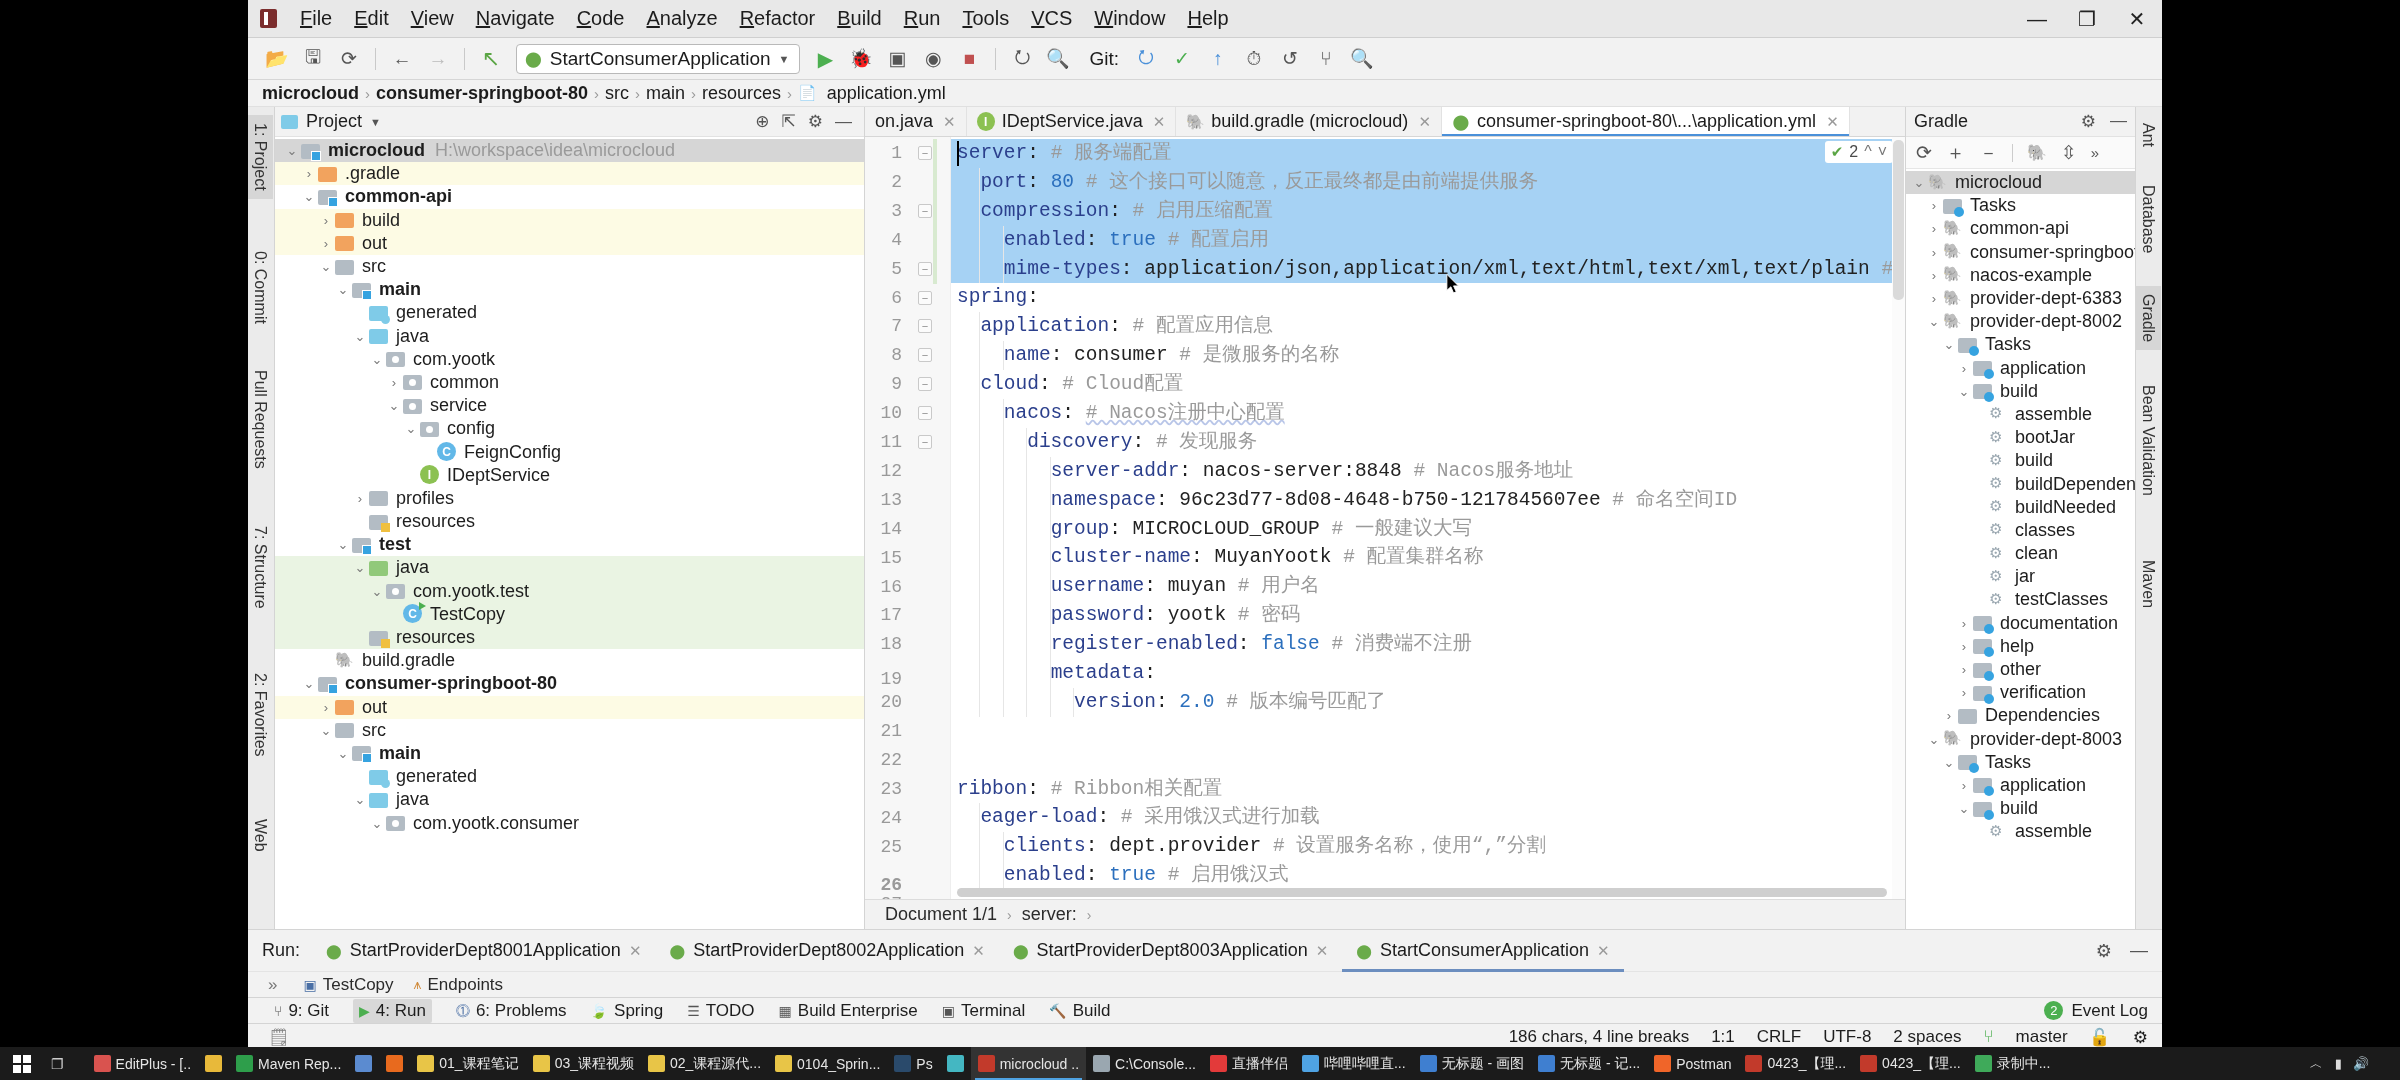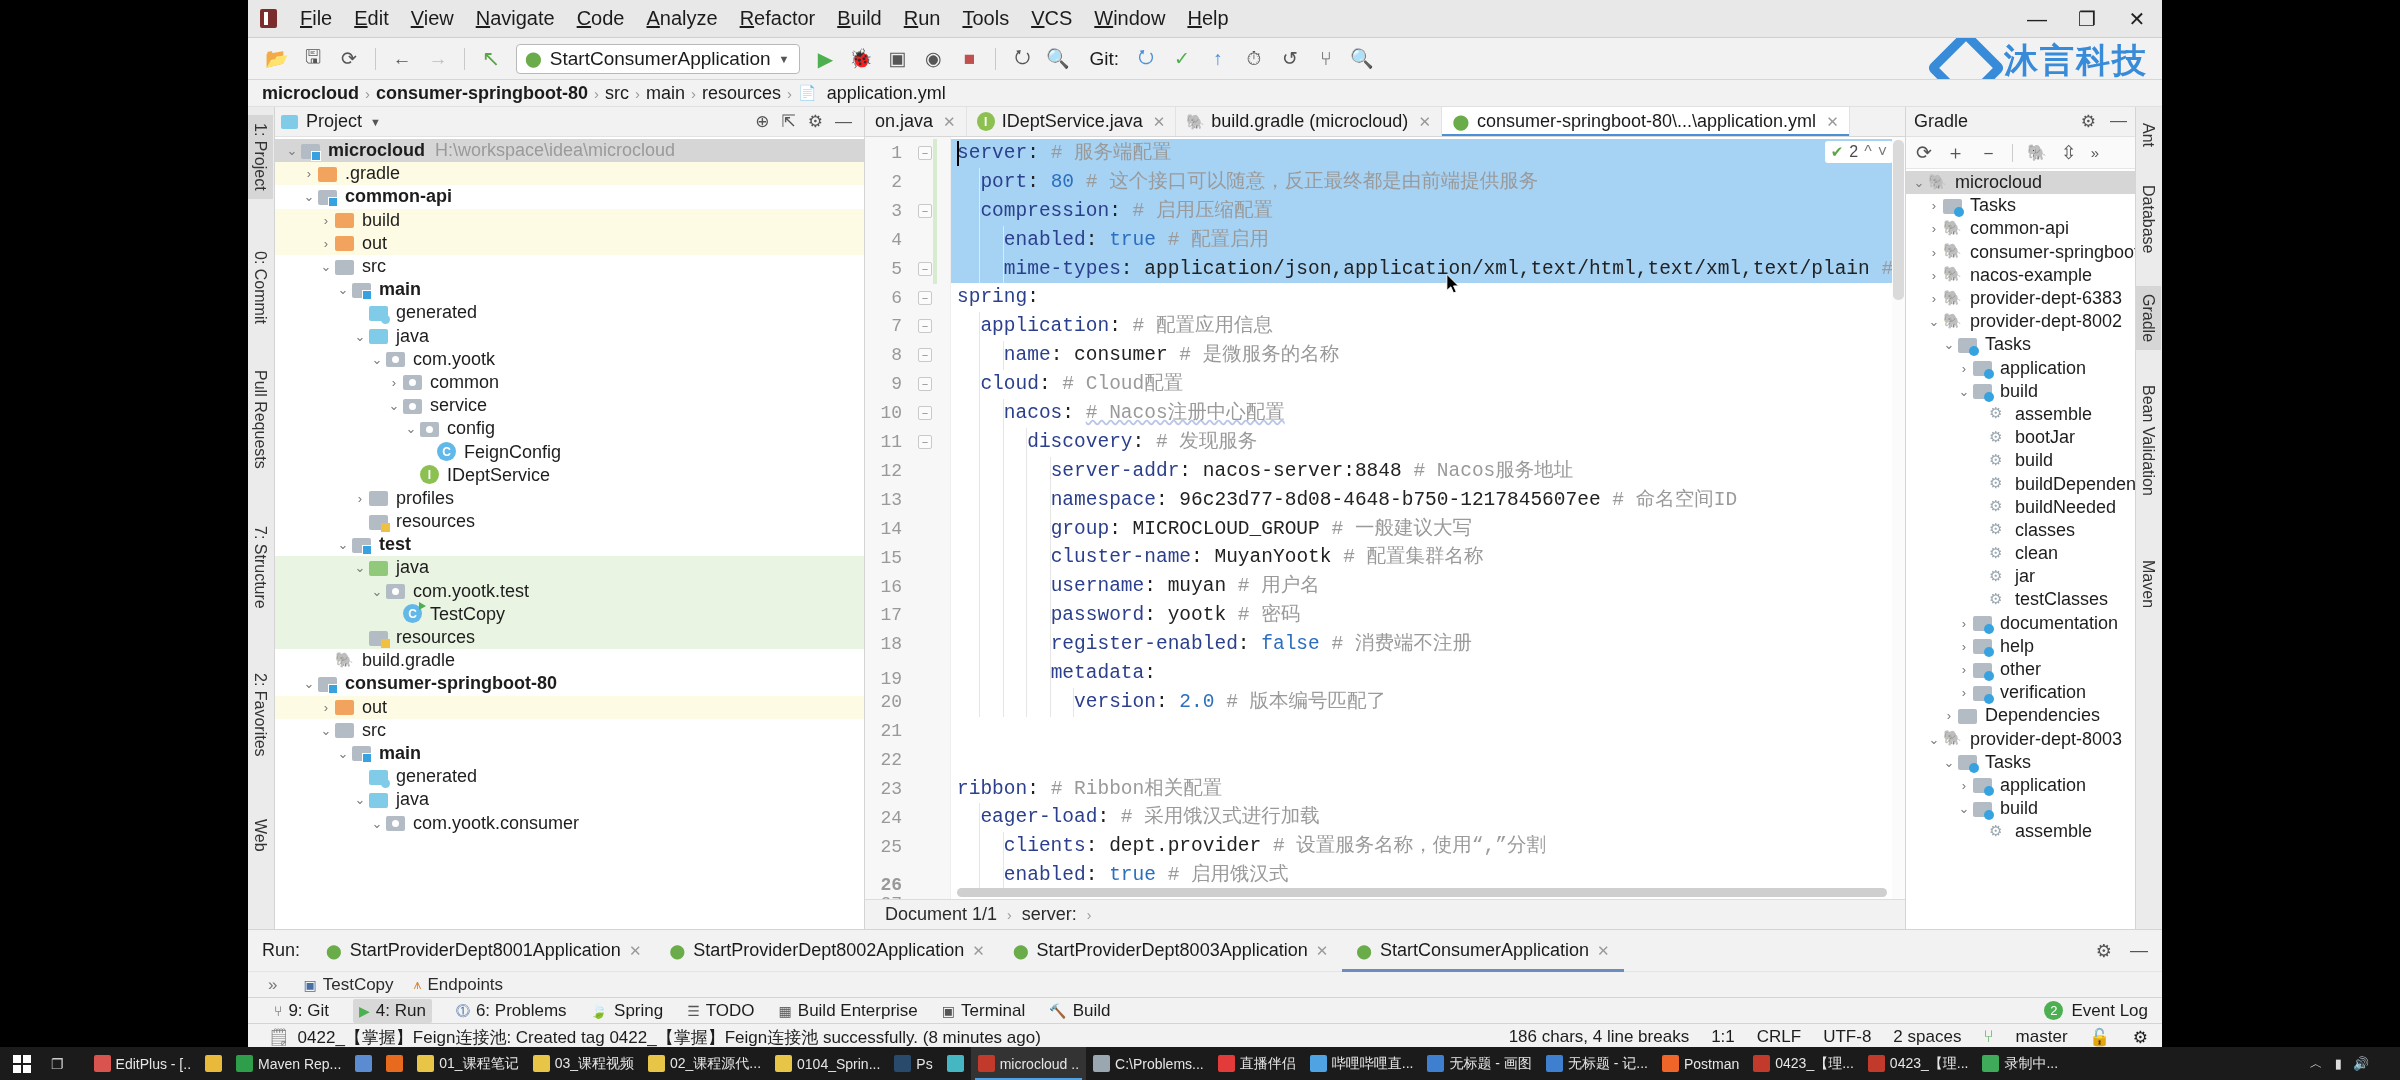--- a/index.html
+++ b/index.html
@@ -251,27 +251,20 @@
       <div class="tbtn">🔍</div>
       <span class="git-label">Git:</span>
       <div class="tbtn" style="color:#4a90d9">⭮</div>
       <div class="tbtn" style="color:#4caf50">✓</div>
       <div class="tbtn" style="color:#4a90d9">↑</div>
       <div class="tbtn">⏱</div>
       <div class="tbtn">↺</div>
       <div class="tbtn">⑂</div>
       <div class="tbtn">🔍</div>
 
-      <div class="wm-logo">
-        <div class="wm-diamond"></div>
-        <div>
-          <div class="wm-text1">沐言科技</div>
-          <div class="wm-text2">www.yootk.com</div>
-        </div>
-      </div>
     </div>
 
     <div class="breadcrumb" id="breadcrumb">
         <span class="bc-item bold">microcloud</span>
         <span class="bc-sep">›</span>
         <span class="bc-item bold">consumer-springboot-80</span>
         <span class="bc-sep">›</span>
         <span class="bc-item">src</span>
         <span class="bc-sep">›</span>
         <span class="bc-item">main</span>
@@ -919,21 +912,20 @@
           <span>Build</span>
         </div>
         <div class="bb-right">
           <span class="evt-badge">2</span>
           <span>Event Log</span>
         </div>
       </div>
 
     <div class="statusbar">
       <span style="color:#777">🗒</span>
-      <span>0422_【掌握】Feign连接池: Created tag 0422_【掌握】Feign连接池 successfully. (8 minutes ago)</span>
       <div class="sb-right">
         <span>186 chars, 4 line breaks</span>
         <span>1:1</span>
         <span>CRLF</span>
         <span>UTF-8</span>
         <span>2 spaces</span>
         <span style="color:#4caf50">⑂</span>
         <span>master</span>
         <span>🔓</span>
         <span>⚙</span>
@@ -996,21 +988,21 @@
         </div>
         <div class="tb-btn">
           <span class="tb-ico" style="background: rgb(68, 183, 194);"></span>
         </div>
         <div class="tb-btn run">
           <span class="tb-ico" style="background: rgb(194, 58, 43);"></span>
           <span>microcloud ..</span>
         </div>
         <div class="tb-btn">
           <span class="tb-ico" style="background: rgb(154, 167, 176);"></span>
-          <span>C:\Problems...</span>
+          <span>C:\Console...</span>
         </div>
         <div class="tb-btn">
           <span class="tb-ico" style="background: rgb(227, 58, 58);"></span>
           <span>直播伴侣</span>
         </div>
         <div class="tb-btn">
           <span class="tb-ico" style="background: rgb(79, 163, 227);"></span>
           <span>哔哩哔哩直...</span>
         </div>
         <div class="tb-btn">

